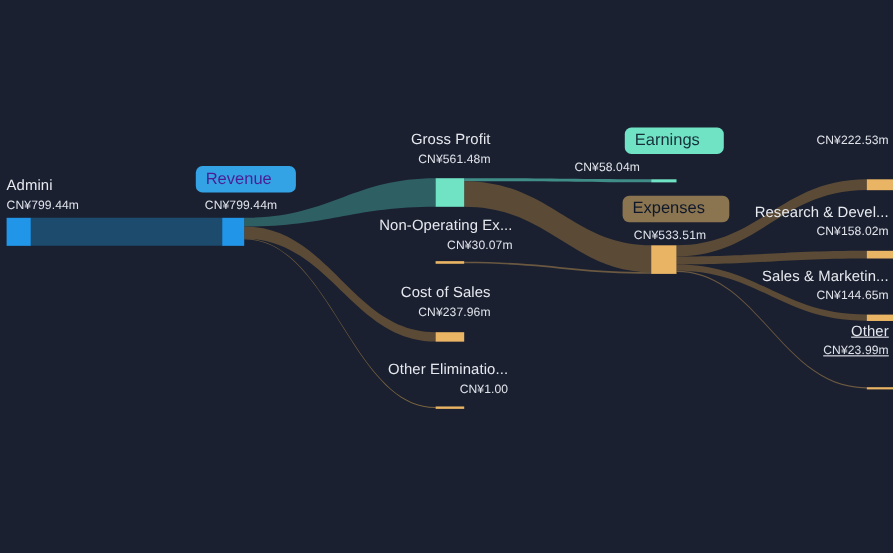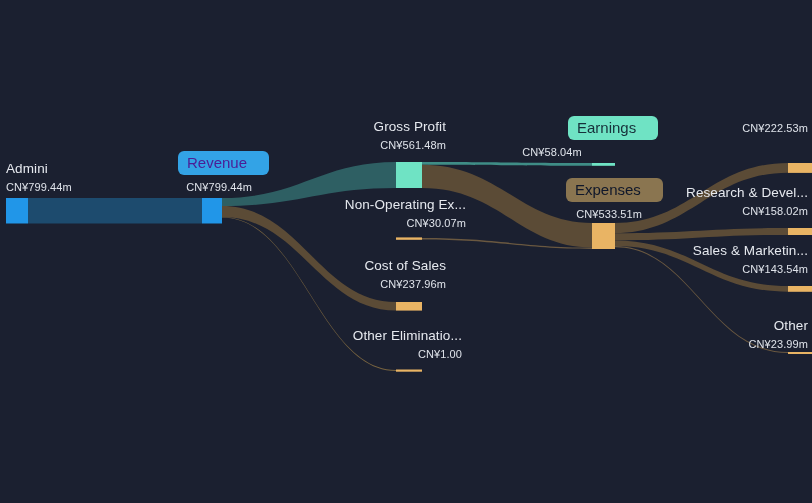--- a/index.html
+++ b/index.html
@@ -149,21 +149,21 @@
     <span class="val">CN¥222.53m</span>
   </div>
 
   <div class="lbl r" style="left:600px; top:184px; width:208px;">
     <span>Research &amp; Devel...</span>
     <span class="val">CN¥158.02m</span>
   </div>
 
   <div class="lbl r" style="left:600px; top:242px; width:208px;">
     <span>Sales &amp; Marketin...</span>
-    <span class="val">CN¥143.54m</span>
+    <span class="val">CN¥144.65m</span>
   </div>
 
-  <div class="lbl r" style="left:600px; top:317px; width:208px;">
+  <div class="lbl r" style="left:600px; top:292px; width:208px;text-decoration:underline;">
     <span>Other</span>
     <span class="val">CN¥23.99m</span>
   </div>
 
 </div>
 
 </body></html>

